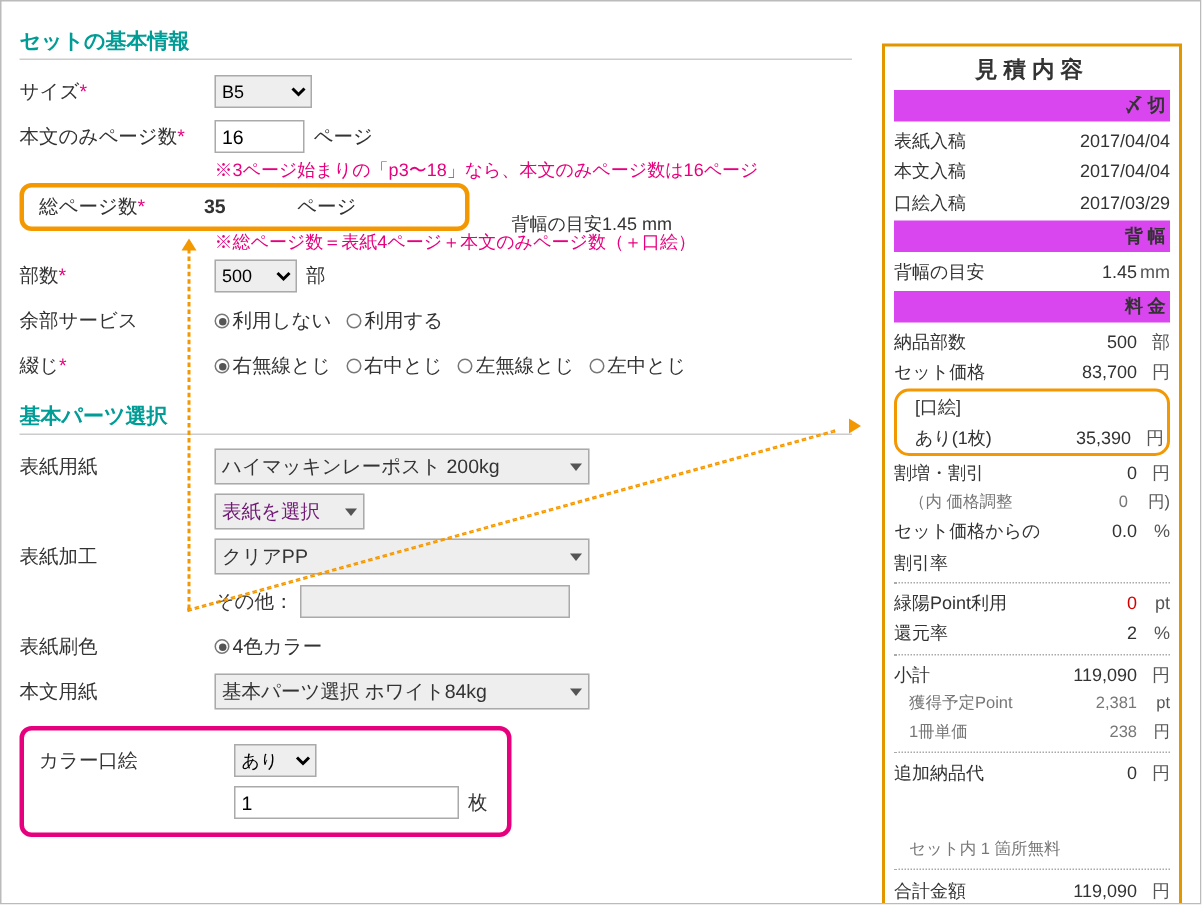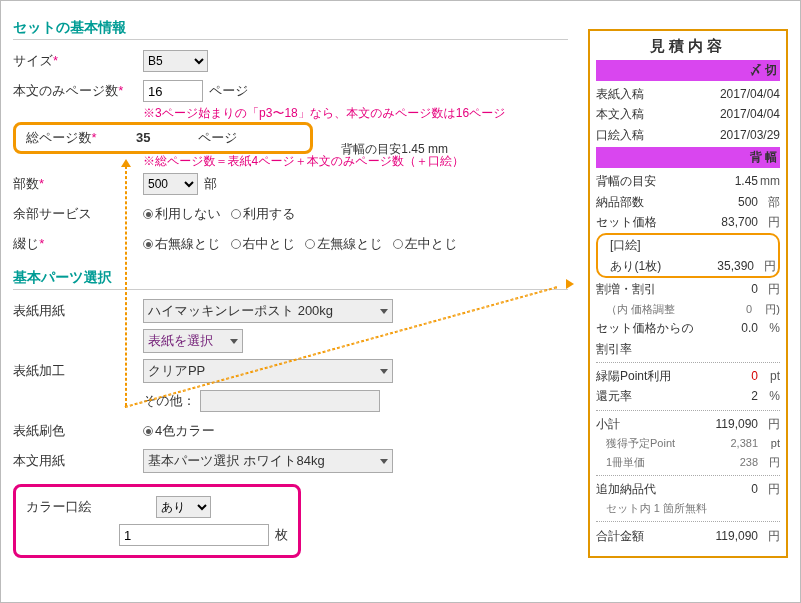--- a/index.html
+++ b/index.html
@@ -20,21 +20,21 @@
   .note{color:#e6007e;font-size:12px;margin-left:130px;line-height:1.3;}
   .hi-total{border:3px solid #f39800;border-radius:8px;padding:4px 0;display:flex;align-items:center;width:300px;}
   .hi-total .lab{padding-left:10px;width:120px;}
   .hi-total .n{font-weight:bold;width:60px;}
   .radio{display:inline-flex;align-items:center;gap:2px;margin-right:6px;}
   .radio .o{width:10px;height:10px;border:1px solid #777;border-radius:50%;display:inline-block;position:relative;}
   .radio .on::after{content:"";position:absolute;inset:1.5px;border-radius:50%;background:#555;}
   .sel-wide{width:250px;height:24px;border:1px solid #aaa;background:#eee;display:flex;align-items:center;justify-content:space-between;padding:0 4px;}
   .sel-wide.dis{color:#701a75;}
   .chev{width:0;height:0;border-left:4px solid transparent;border-right:4px solid transparent;border-top:5px solid #555;}
-  .hi-pink{border:3px solid #e6007e;border-radius:8px;padding:6px 10px;width:288px;margin-top:8px;}
+  .hi-pink{border:3px solid #e6007e;border-radius:8px;padding:6px 10px;width:328px;margin-top:8px;}
   .hi-pink .row{min-height:28px;}
   
   .rt-title{text-align:center;font-weight:bold;font-size:15px;letter-spacing:4px;margin-bottom:4px;}
   .subh{background:#d946ef;text-align:right;font-weight:bold;padding:2px 0;margin:2px 0 3px;font-size:12px;letter-spacing:3px;}
   .rrow{display:flex;justify-content:space-between;font-size:12px;line-height:1.7;}
   .rrow .l{flex:1;}
   .rrow .v{width:62px;text-align:right;}
   .rrow .u{width:22px;text-align:right;color:#555;}
   .dotsep{border-top:1px dotted #aaa;margin:3px 0;}
   .indent{padding-left:10px;}
@@ -218,20 +218,21 @@
         <span class="v" style="width:auto">2017/03/29</span>
       </div>
 
     <div class="subh">背幅</div>
     <div class="rrow">
         <span class="l">背幅の目安</span>
         <span class="v">1.45</span>
         <span class="u">mm</span>
       </div>
 
+    <div class="subh">料金</div>
     <div class="rrow">
         <span class="l">納品部数</span>
         <span class="v">500</span>
         <span class="u">部</span>
       </div>
     <div class="rrow">
         <span class="l">セット価格</span>
         <span class="v">83,700</span>
         <span class="u">円</span>
       </div>
@@ -288,21 +289,21 @@
         <span class="l">1冊単価</span>
         <span class="v">238</span>
         <span class="u">円</span>
       </div>
     <div class="dotsep"></div>
     <div class="rrow">
         <span class="l">追加納品代</span>
         <span class="v">0</span>
         <span class="u">円</span>
       </div>
-    <div class="rrow indent" style="font-size:11px;color:#777;">
+    <div class="rrow indent" style="font-size:11px;color:#777;margin-top:32px;">
         <span class="l">セット内 1 箇所無料</span>
       </div>
     <div class="dotsep"></div>
     <div class="rrow" style="margin-top:4px;">
         <span class="l">合計金額</span>
         <span class="v">119,090</span>
         <span class="u">円</span>
       </div>
   </div>
 

